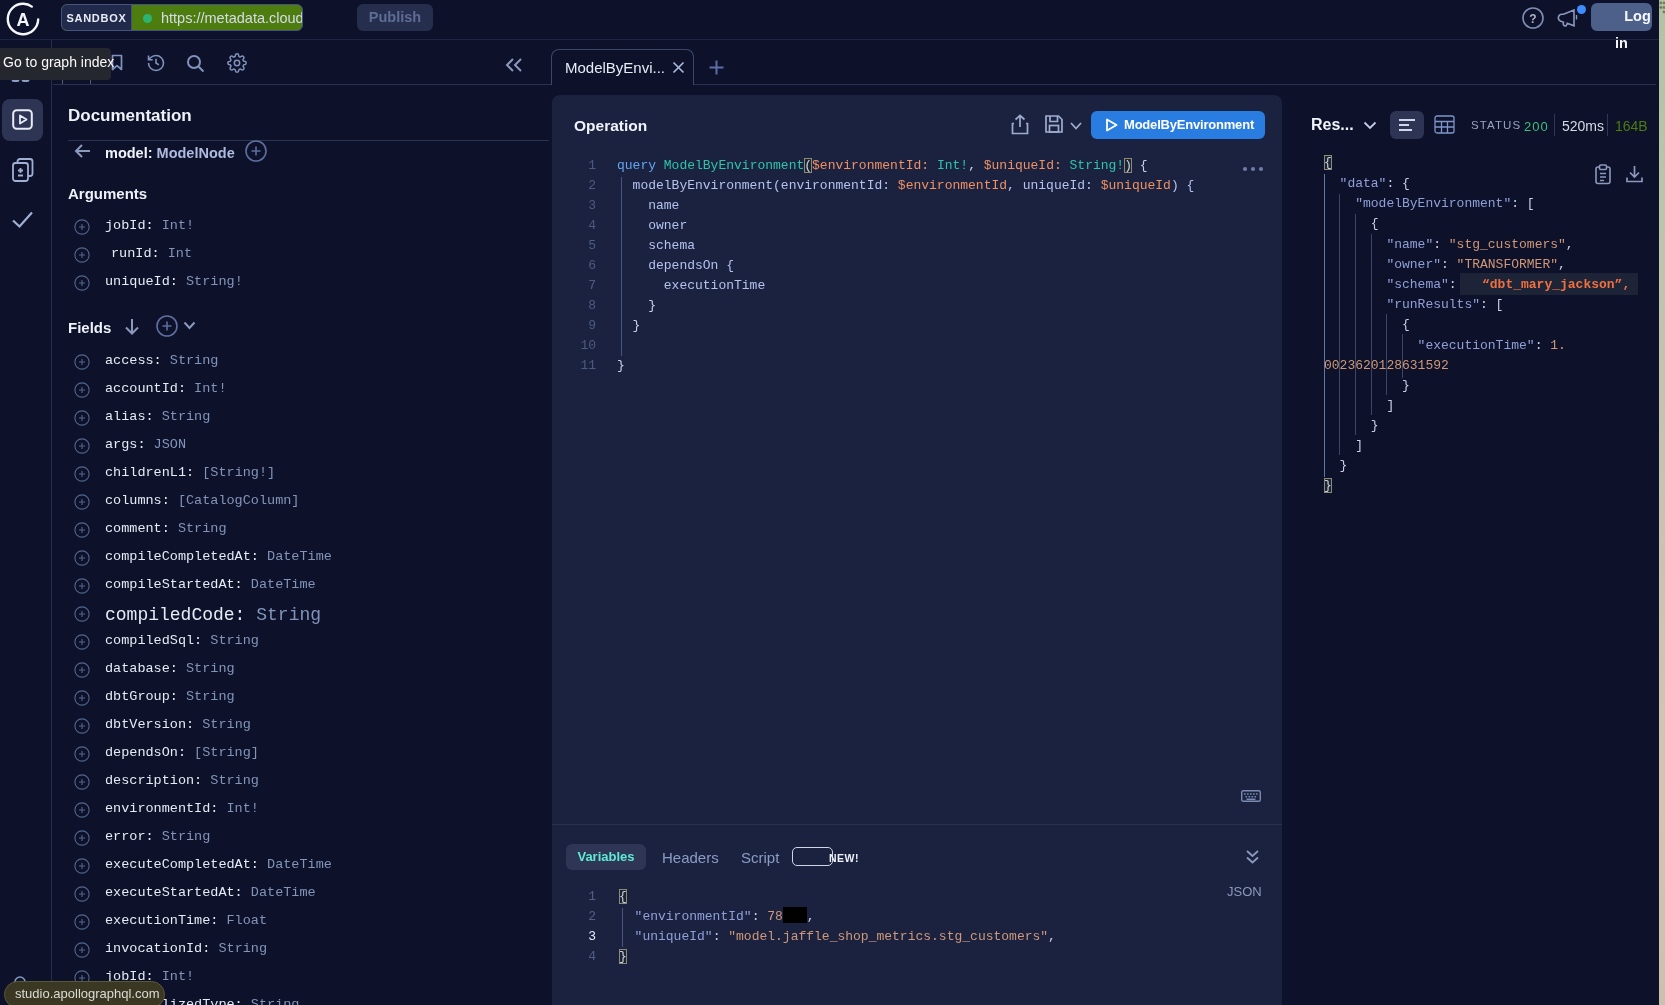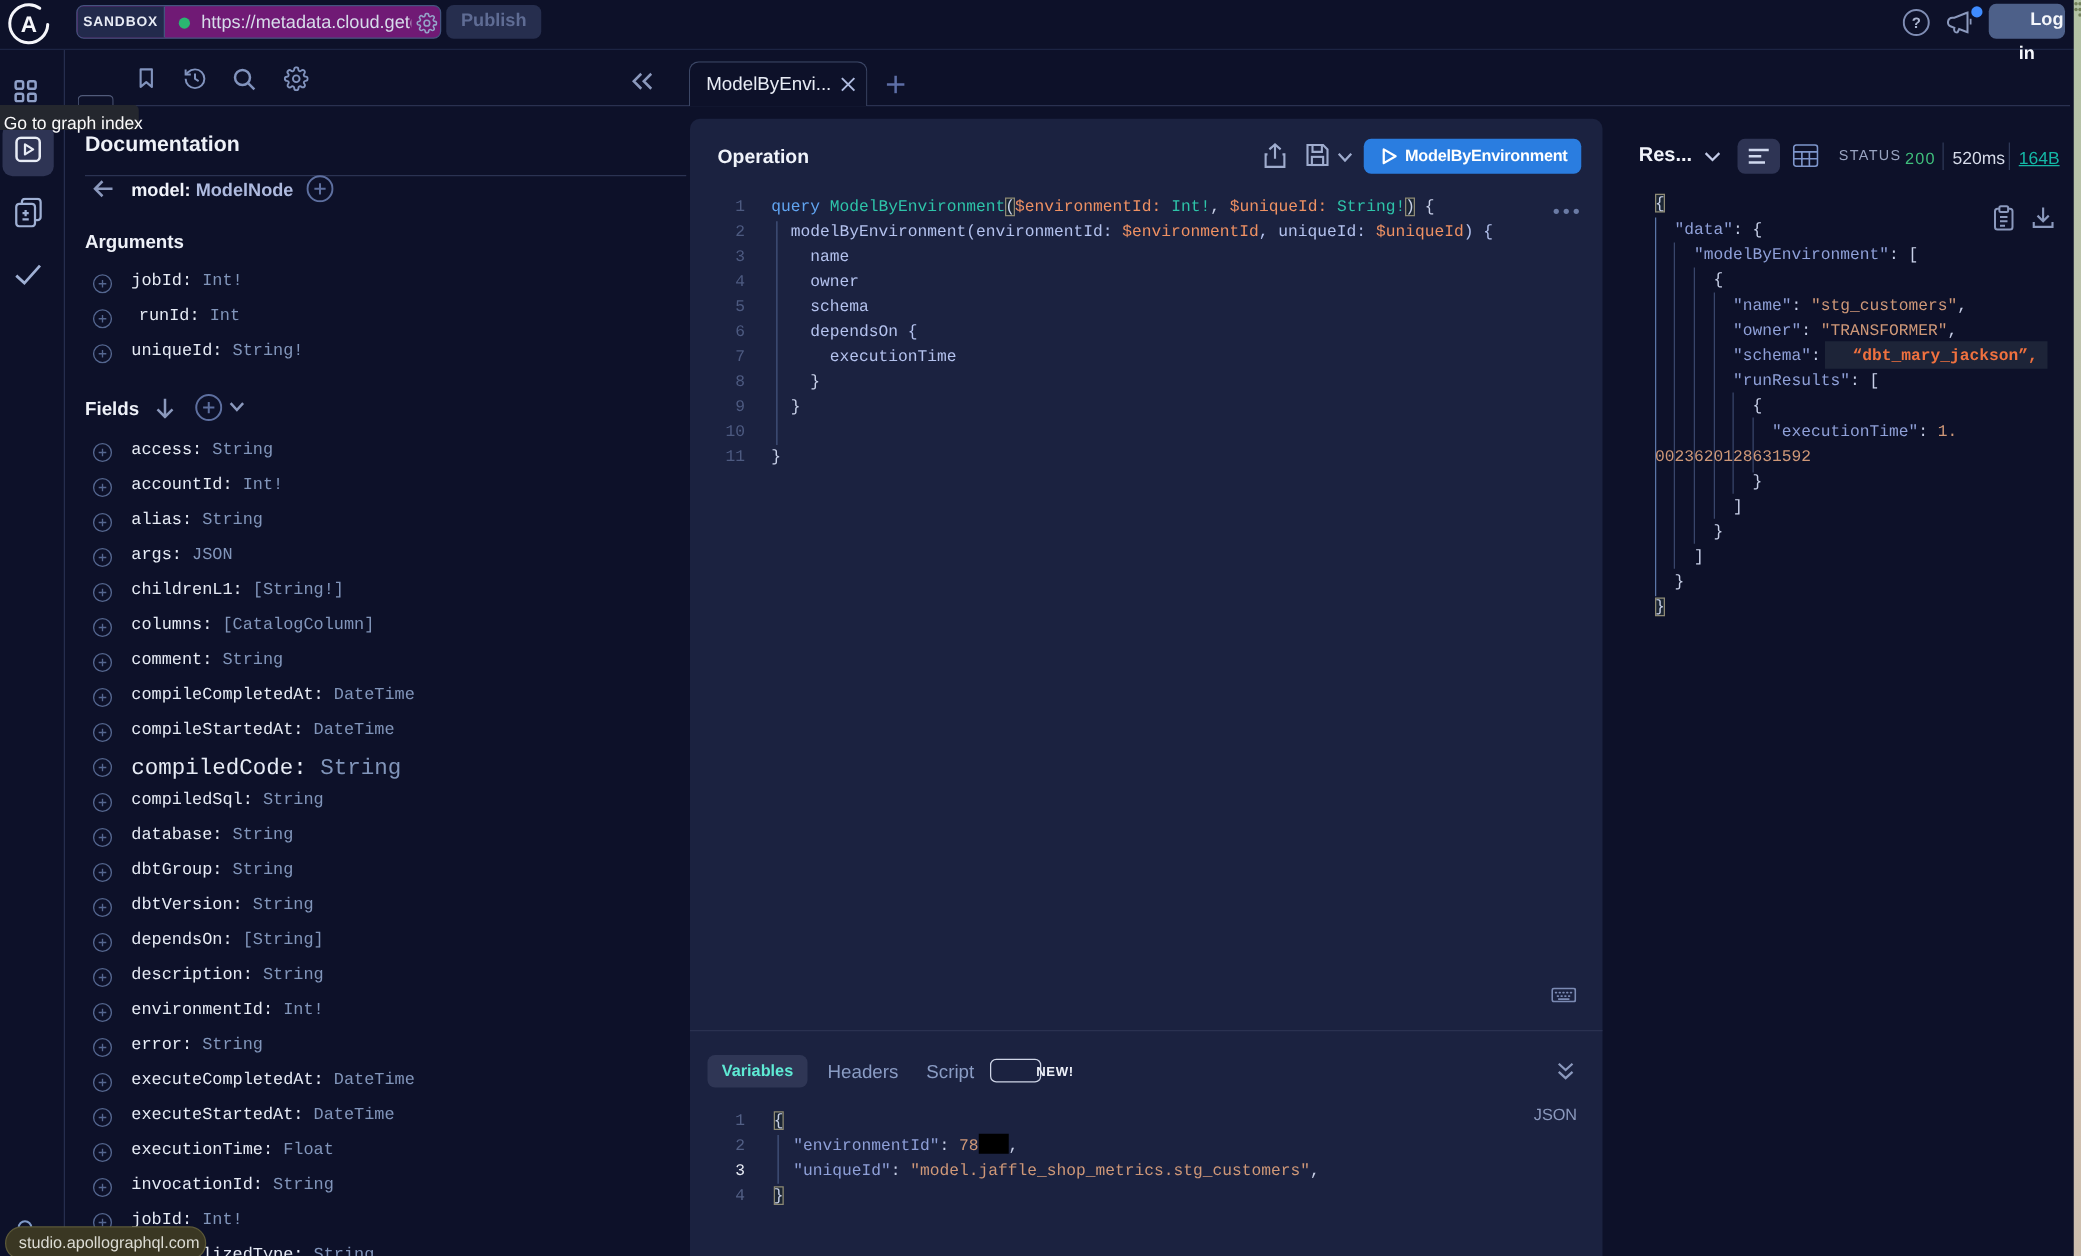--- a/index.html
+++ b/index.html
@@ -13,21 +13,21 @@
 </head>
 <body>
 
 <div class="abs" style="left:0;top:0;width:1665px;height:40px;background:#0d1129;border-bottom:1px solid #1c2443;"></div>
 
 <svg class="abs" style="left:5px;top:1px;" width="36" height="36" viewBox="0 0 36 36">
   <circle cx="18" cy="18" r="15.2" fill="none" stroke="#f5f6fa" stroke-width="2.4" stroke-dasharray="80 15.5" stroke-linecap="round" transform="rotate(2 18 18)"></circle>
   <text x="18" y="24.5" font-family="Liberation Sans, sans-serif" font-size="18" font-weight="bold" fill="#f5f6fa" text-anchor="middle">A</text>
 </svg>
 
-<div class="abs" style="left:61px;top:4px;width:292px;height:27px;border:1px solid #44547e;border-radius:6px;background:#701a75;overflow:hidden;">
+<div class="abs" style="left:61px;top:4px;width:242px;height:27px;border:1px solid #44547e;border-radius:6px;background:#4d7c0f;overflow:hidden;">
   <div class="abs" style="left:0;top:0;width:70px;height:27px;background:#222a4c;border-right:1px solid #44547e;text-align:center;">
     <span style="font-size:11px;font-weight:bold;color:#e8ecf5;letter-spacing:0.7px;line-height:26px;">SANDBOX</span>
   </div>
   <div class="abs" style="left:81px;top:9px;width:9px;height:9px;border-radius:50%;background:#2bb571;"></div>
   <div class="abs" style="left:99px;top:0;width:168px;height:27px;overflow:hidden;">
     <span style="font-size:14.5px;color:#d7dcea;line-height:26px;white-space:nowrap;">https://metadata.cloud.getdbt.com</span>
   </div>
   <svg class="abs" style="left:271px;top:5px;" width="17" height="17" viewBox="0 0 24 24" fill="none" stroke="#94a3c8" stroke-width="1.8">
     <circle cx="12" cy="12" r="3.2"></circle>
     <path d="M19.4 15a1.65 1.65 0 0 0 .33 1.82l.06.06a2 2 0 1 1-2.83 2.83l-.06-.06a1.65 1.65 0 0 0-1.82-.33 1.65 1.65 0 0 0-1 1.51V21a2 2 0 1 1-4 0v-.09A1.65 1.65 0 0 0 9 19.4a1.65 1.65 0 0 0-1.82.33l-.06.06a2 2 0 1 1-2.83-2.83l.06-.06a1.65 1.65 0 0 0 .33-1.82 1.65 1.65 0 0 0-1.51-1H3a2 2 0 1 1 0-4h.09A1.65 1.65 0 0 0 4.6 9a1.65 1.65 0 0 0-.33-1.82l-.06-.06a2 2 0 1 1 2.83-2.83l.06.06a1.65 1.65 0 0 0 1.82.33H9a1.65 1.65 0 0 0 1-1.51V3a2 2 0 1 1 4 0v.09a1.65 1.65 0 0 0 1 1.51 1.65 1.65 0 0 0 1.82-.33l.06-.06a2 2 0 1 1 2.83 2.83l-.06.06a1.65 1.65 0 0 0-.33 1.82V9a1.65 1.65 0 0 0 1.51 1H21a2 2 0 1 1 0 4h-.09a1.65 1.65 0 0 0-1.51 1z"></path>
@@ -373,21 +373,21 @@
 </svg>
 <svg class="abs" style="left:1434px;top:115px;" width="21" height="19" viewBox="0 0 21 19" fill="none" stroke="#7e96cc" stroke-width="1.3">
   <rect x="1" y="1" width="19" height="17" rx="2"></rect>
   <path d="M1 6.5 H20 M1 12 H20 M7.5 6.5 V18 M13.5 6.5 V18"></path>
 </svg>
 <div class="abs" style="left:1471px;top:119px;font-size:11.5px;letter-spacing:1.1px;color:#98a3c0;">STATUS</div>
 <div class="abs" style="left:1524px;top:119px;font-size:13px;letter-spacing:1px;color:#3fbe7c;">200</div>
 <div class="abs" style="left:1554px;top:114px;width:1px;height:22px;background:#2e3857;"></div>
 <div class="abs" style="left:1562px;top:118px;font-size:14px;color:#d7dcea;">520ms</div>
 <div class="abs" style="left:1607px;top:114px;width:1px;height:22px;background:#2e3857;"></div>
-<div class="abs" style="left:1615px;top:118px;font-size:14px;color:#14b8a6;text-decoration:underline;">164B</div>
+<div class="abs" style="left:1615px;top:118px;font-size:14px;color:#4d7c0f;">164B</div>
 
 <svg class="abs" style="left:1594px;top:164px;" width="18" height="21" viewBox="0 0 18 21" fill="none" stroke="#8b99bd" stroke-width="1.6">
   <rect x="2" y="3" width="14" height="16.5" rx="2"></rect>
   <rect x="5.5" y="1" width="7" height="4.5" rx="1.2" fill="#0d1129"></rect>
   <path d="M6 9.5 h6 M6 13 h6 M6 16.5 h4"></path>
 </svg>
 <svg class="abs" style="left:1625px;top:164px;" width="19" height="20" viewBox="0 0 19 20" fill="none" stroke="#8b99bd" stroke-width="1.7">
   <path d="M9.5 2 V12.5 M5 8.5 L9.5 13 L14 8.5"></path>
   <path d="M2 13.5 V17.5 H17 V13.5"></path>
 </svg>
@@ -422,21 +422,21 @@
 
 <div class="abs" style="left:1659px;top:0;width:6px;height:1005px;background:linear-gradient(180deg,#b2c2a4 0%,#bec4ad 25%,#ccc2b2 55%,#d5c3b2 80%,#cdbfae 100%);"></div>
 <svg class="abs" style="left:1659px;top:1px;" width="6" height="14" viewBox="0 0 6 14" fill="#71805a">
   <circle cx="1.8" cy="2" r="1.4"></circle>
     <circle cx="5" cy="2" r="1.4"></circle>
   <circle cx="1.8" cy="6.5" r="1.4"></circle>
     <circle cx="5" cy="6.5" r="1.4"></circle>
   <circle cx="5" cy="11" r="1.4"></circle>
 </svg>
 
-<div class="abs" style="left:0;top:48px;width:111px;height:20px;background:#24272e;border-radius:0 4px 4px 0;z-index:5;white-space:nowrap;margin-top:36px;">
+<div class="abs" style="left:0;top:48px;width:111px;height:32px;background:#24272e;border-radius:0 4px 4px 0;z-index:5;white-space:nowrap;">
   <span style="position:absolute;left:3px;top:6px;font-size:14px;color:#fafafa;">Go to graph index</span>
 </div>
 <svg class="abs" style="left:13px;top:974px;z-index:4;" width="14" height="8" viewBox="0 0 14 8" fill="none" stroke="#7f9ac8" stroke-width="1.6">
     <path d="M2 8 a5 5 0 0 1 10 0"></path>
   </svg>
 <div class="abs" style="left:4px;top:981px;width:161px;height:27px;background:#3a3723;border:1.5px solid #5b5838;border-radius:14px;z-index:5;">
   <span style="position:absolute;left:10px;top:4px;font-size:13px;color:#dcdcd4;">studio.apollographql.com</span>
 </div>
 
 </body></html>

